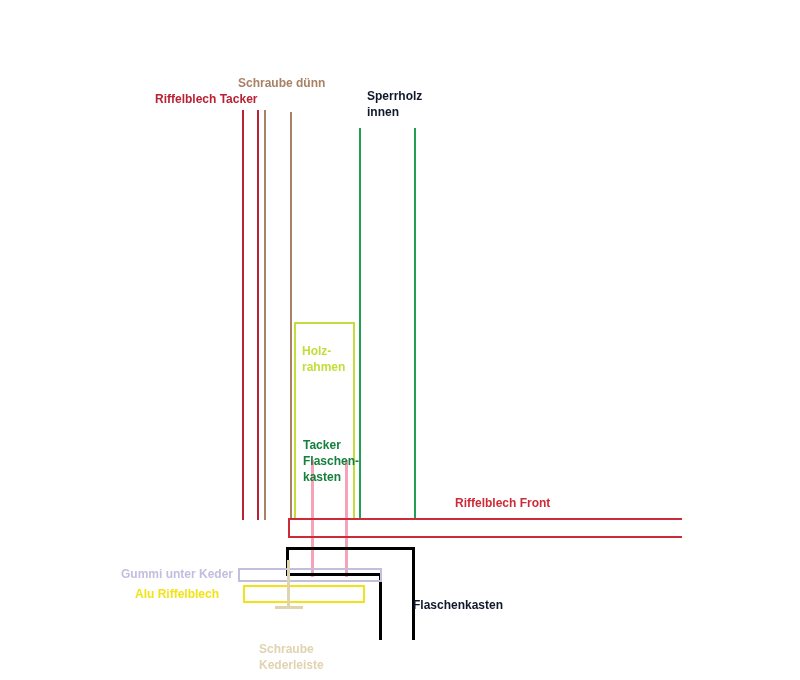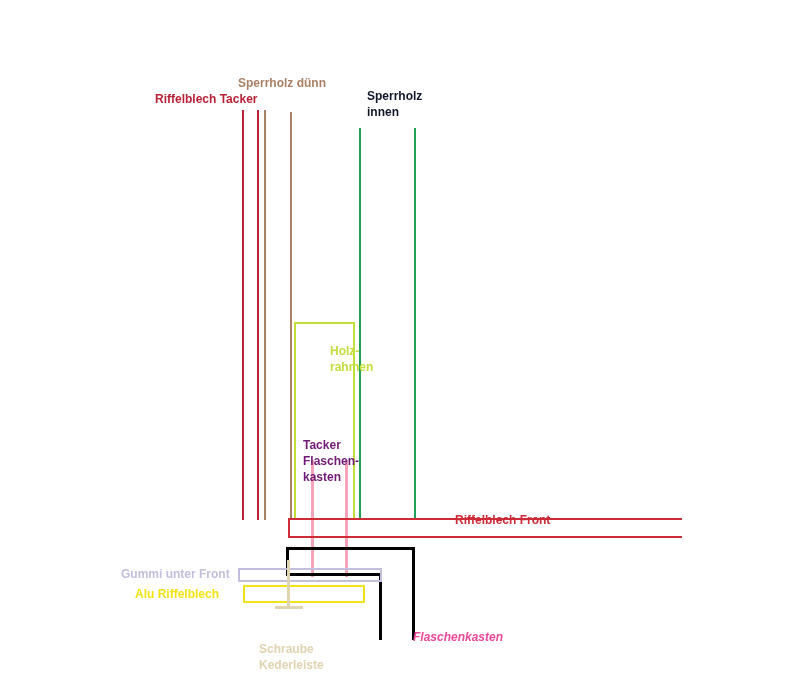--- a/index.html
+++ b/index.html
@@ -62,36 +62,36 @@
 
   <div class="boxline" style="left:238px; top:568px; width:140px; height:10px; border:2px solid #c3bedd;"></div>
 
   <div class="boxline" style="left:243px; top:585px; width:118px; height:14px; border:2px solid #f2e316;"></div>
 
   <div style="position:absolute; left:287px; top:560px; width:3px; height:48px; background:#e0d3b0;"></div>
   <div style="position:absolute; left:275px; top:606px; width:28px; height:3px; background:#e0d3b0;"></div>
 
   <div class="label bold" style="left:155px; top:91px; color:#b92135;">Riffelblech Tacker</div>
 
-  <div class="label bold" style="left:238px; top:75px; color:#a98166;">Sperrholz dünn</div>
+  <div class="label bold" style="left:238px; top:75px; color:#a98166;">Schraube dünn</div>
 
   <div class="label bold" style="left:367px; top:88px; color:#0f172a;">Sperrholz
 innen</div>
 
-  <div class="label bold" style="left:302px; top:343px; color:#c3dd3a;margin-left:28px;">Holz-
+  <div class="label bold" style="left:302px; top:343px; color:#c3dd3a;">Holz-
 rahmen</div>
 
-  <div class="label bold" style="left:303px; top:437px; color:#701a75;">Tacker
+  <div class="label bold" style="left:303px; top:437px; color:#15803d;">Tacker
 Flaschen-
 kasten</div>
 
-  <div class="label bold" style="left:455px; top:512px; color:#cc2b37;">Riffelblech Front</div>
+  <div class="label bold" style="left:455px; top:495px; color:#cc2b37;">Riffelblech Front</div>
 
-  <div class="label bold" style="left:121px; top:566px; color:#c3bedd;">Gummi unter Front</div>
+  <div class="label bold" style="left:121px; top:566px; color:#c3bedd;">Gummi unter Keder</div>
 
   <div class="label bold" style="left:135px; top:586px; color:#f2e316;">Alu Riffelblech</div>
 
   <div class="label bold" style="left:259px; top:613px; color:#e0d3b0;margin-top:28px;">Schraube
 Kederleiste</div>
 
-  <div class="label bold" style="left:413px; top:629px; color:#ec4899;font-style:italic;">Flaschenkasten</div>
+  <div class="label bold" style="left:413px; top:597px; color:#0f172a;">Flaschenkasten</div>
 
 </div>
 
 </body></html>

